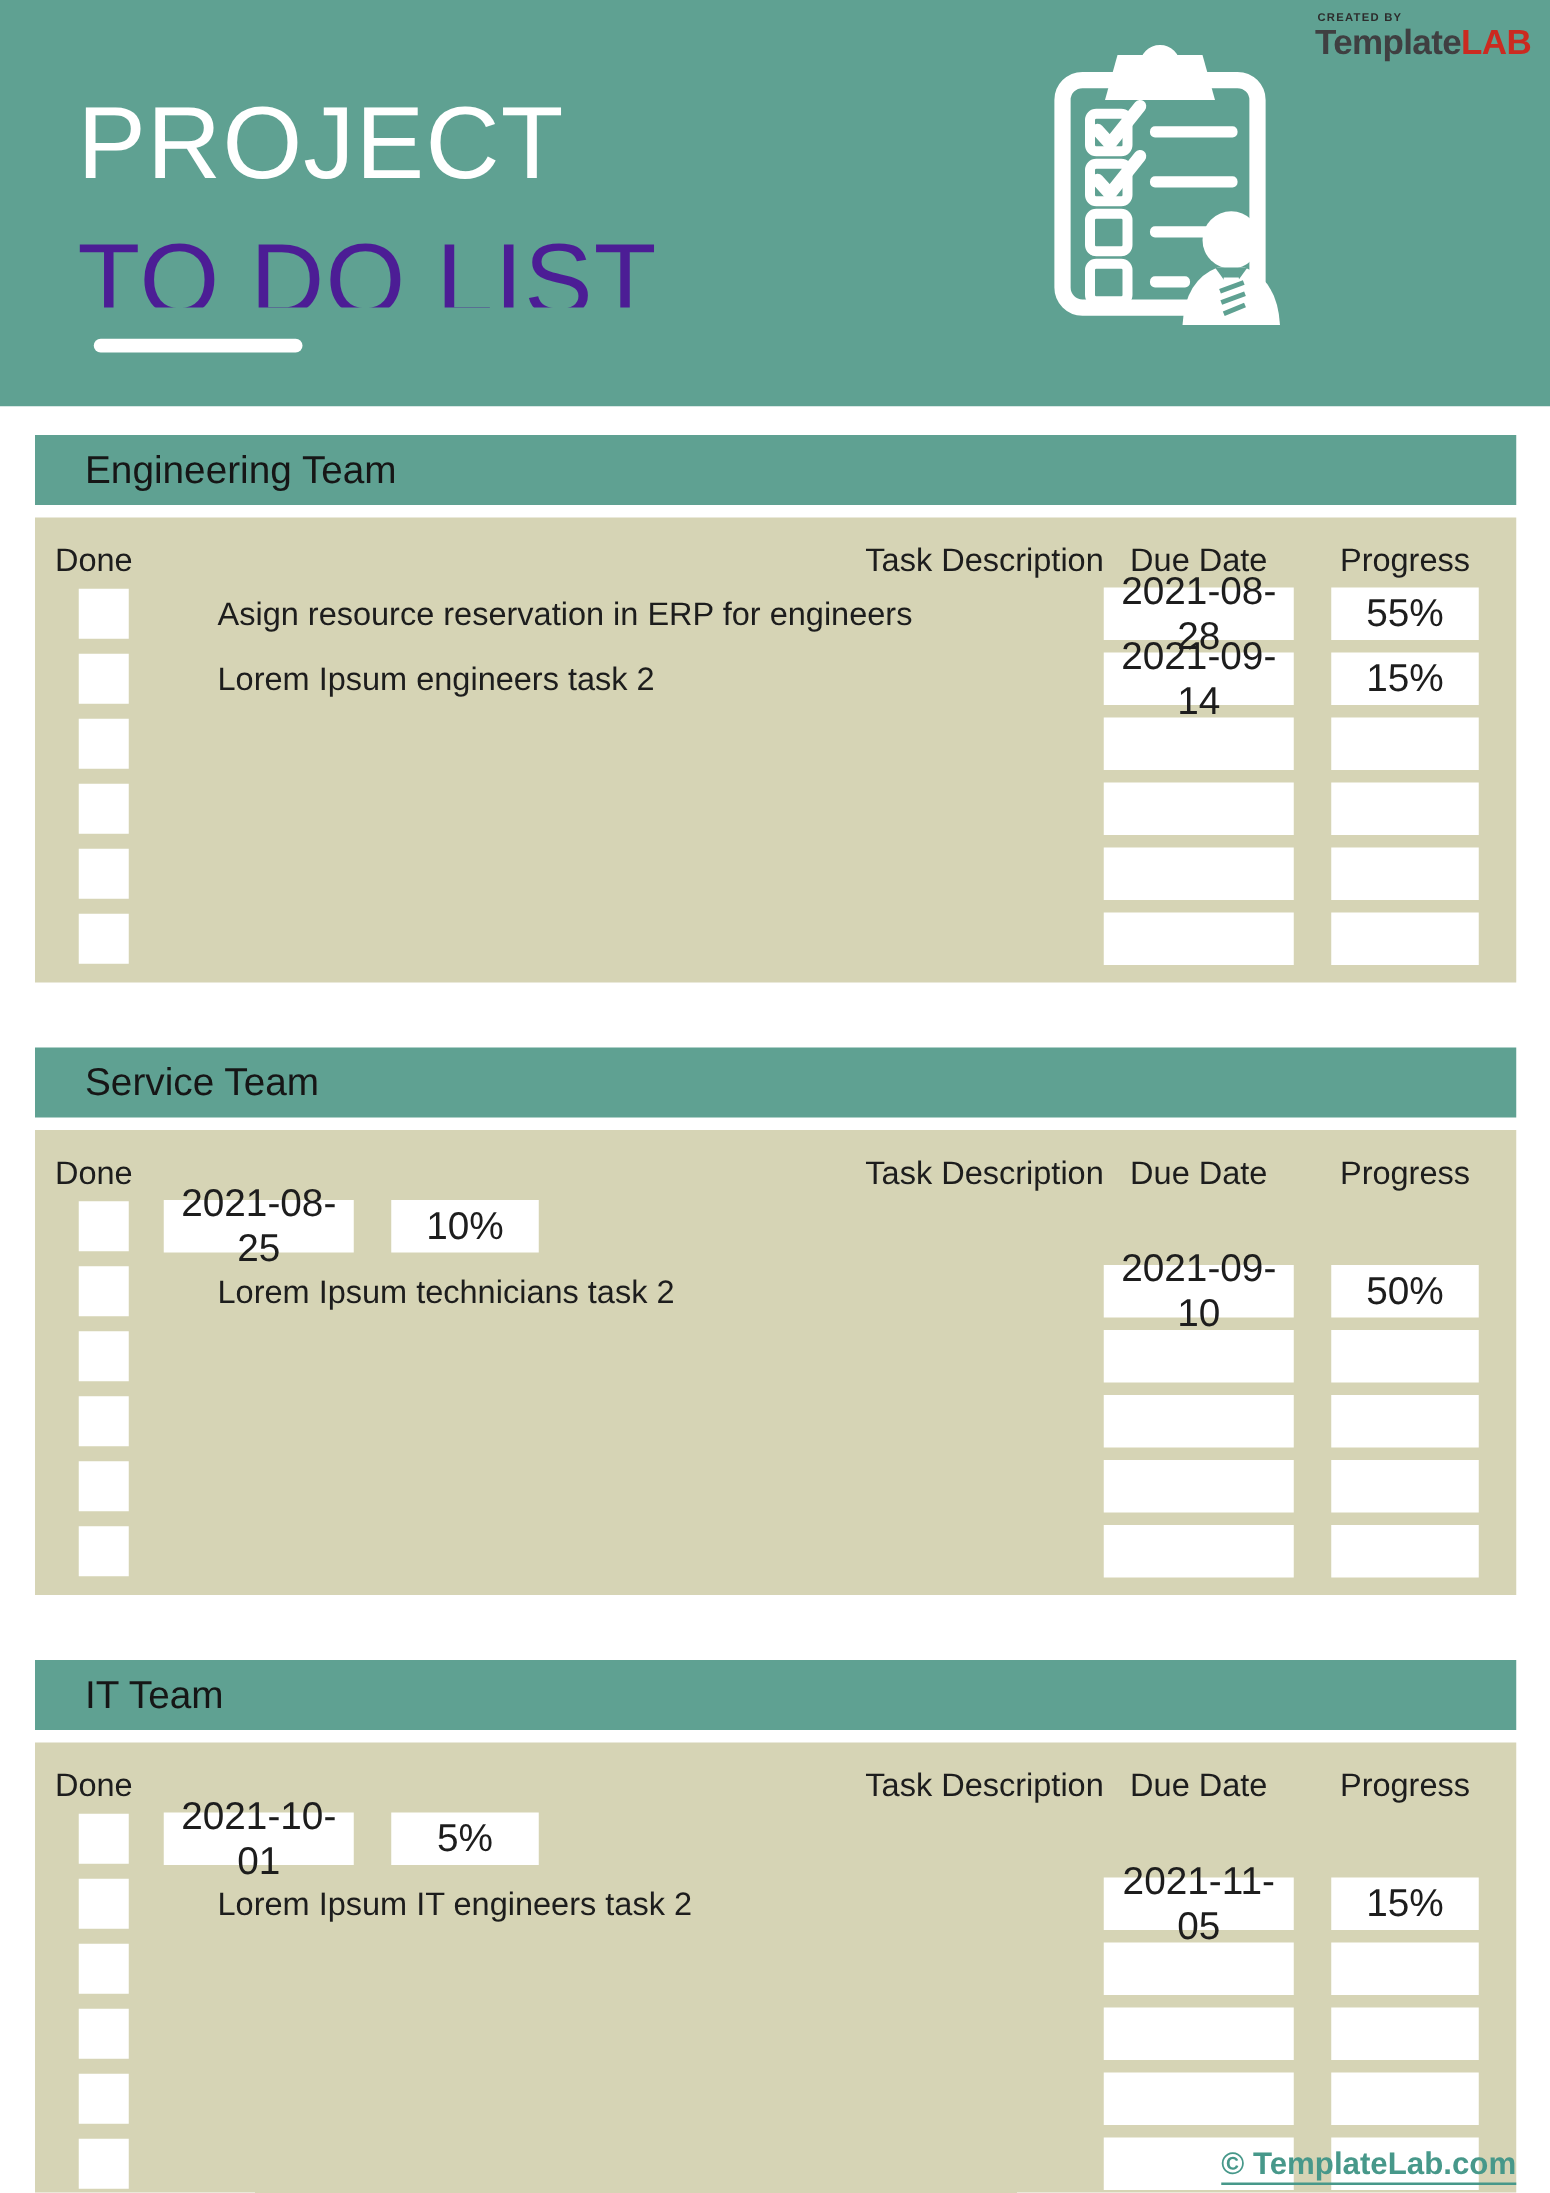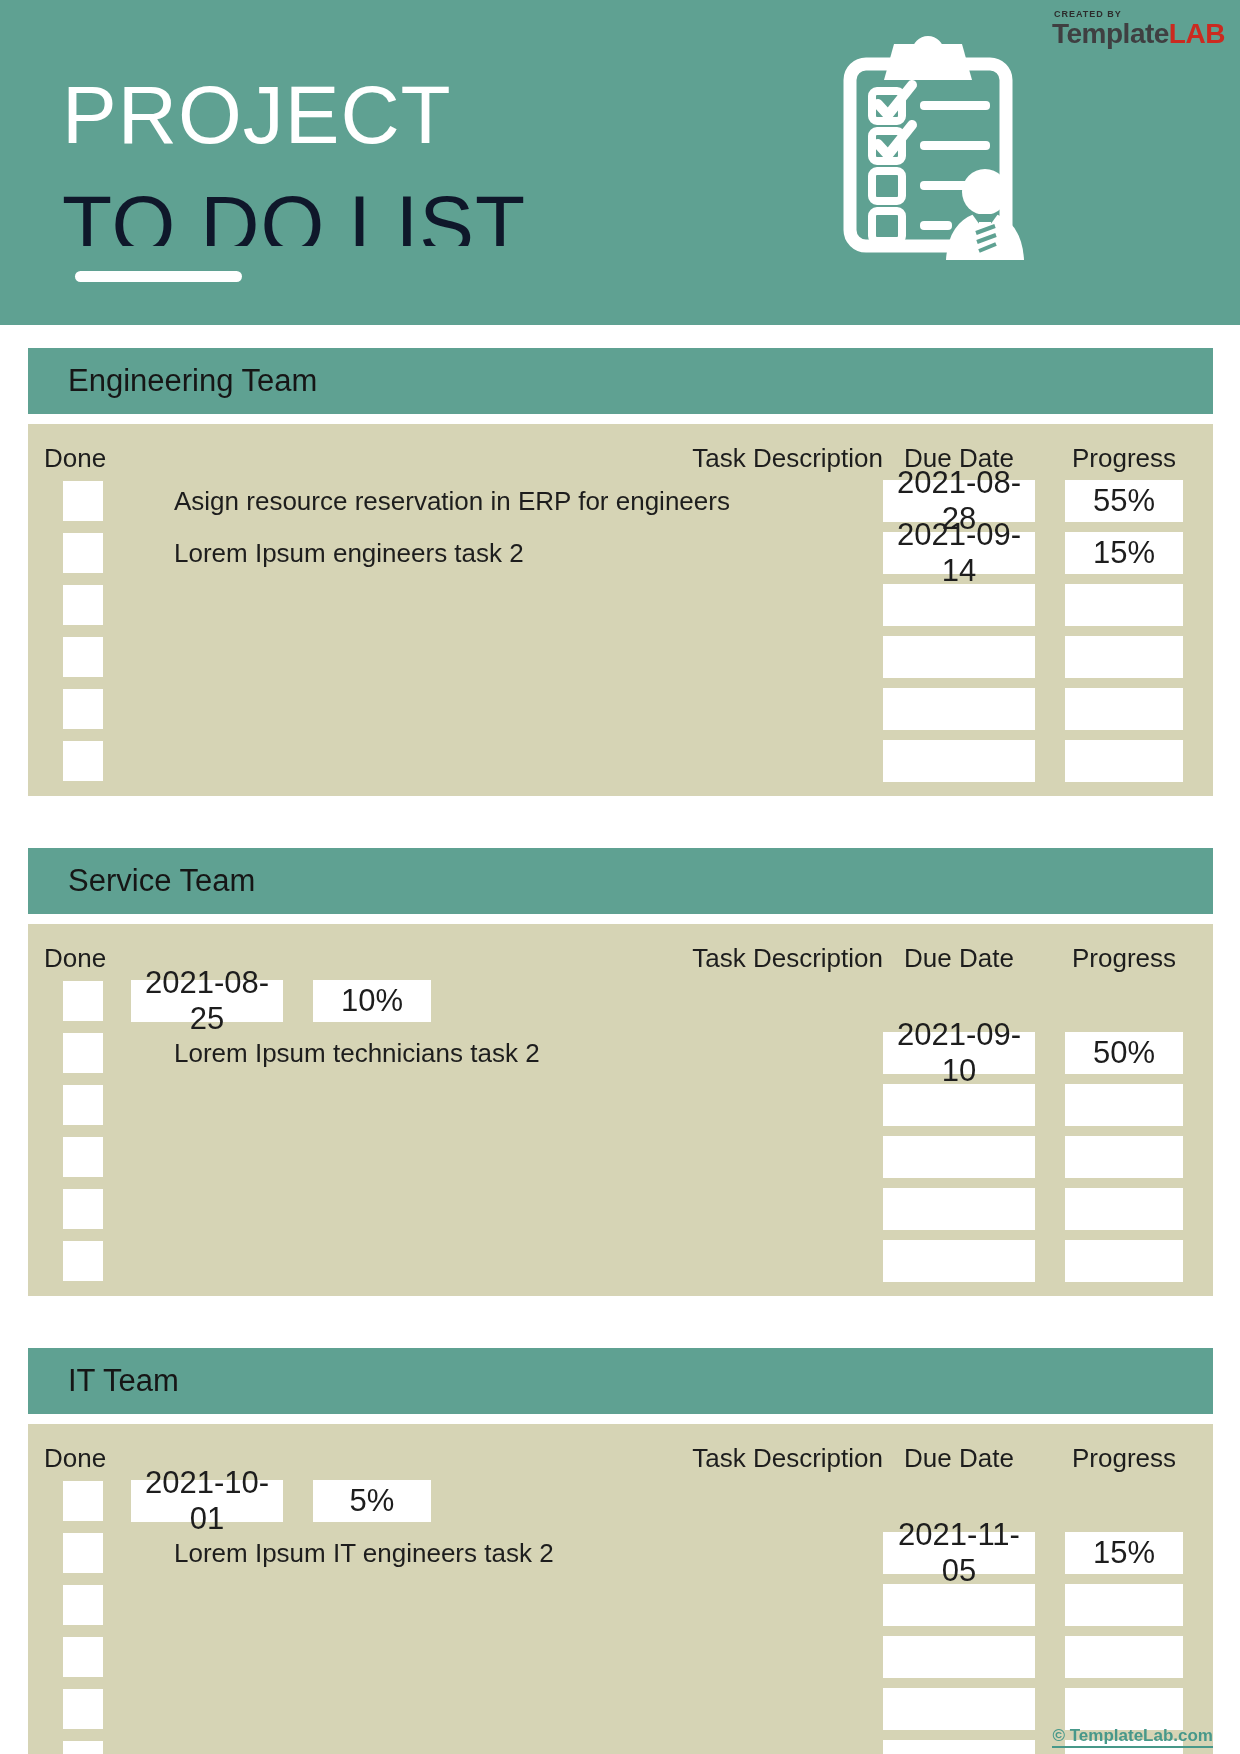--- a/index.html
+++ b/index.html
@@ -36,21 +36,21 @@
     letter-spacing:1px;
   }
   .title-line2-clip{
     height:62px;
     overflow:hidden;
     margin-top:28px;
   }
   .title-line2{
     font-size:82px;
     font-weight:100;
-    color:#0f172a;
+    color:#4c1d95;
     line-height:1.0;
     letter-spacing:1px;
   }
   .title-underline{
     position:absolute;
     left:75px;top:271px;
     width:167px;height:11px;
     background:#ffffff;
     border-radius:6px;
   }
@@ -71,21 +71,21 @@
   }
   .logo .brand{font-size:28px;font-weight:bold;letter-spacing:-0.5px;}
   .logo .brand-template{color:var(--logo-dark);}
   .logo .brand-lab{color:var(--logo-red);}
   
   .clip-icon{position:absolute;left:828px;top:34px;}
   
   .content{padding:23px 27px 0 28px;}
   .section{margin-bottom:52px;}
   .section-bar{
-    height:66px;
+    height:56px;
     background:var(--teal);
     display:flex;
     align-items:center;
     padding-left:40px;
   }
   .section-title{font-size:31px;color:#161616;}
   .tasks-table{
     background:var(--beige);
     margin-top:10px;
     padding:12px 0 10px 0;
@@ -111,21 +111,21 @@
     height:42px;
     display:flex;
     align-items:center;
     justify-content:center;
     font-size:31px;
   }
   
   .footer{
     position:absolute;
     right:27px;bottom:8px;
-    font-size:17px;
+    font-size:25px;
     font-weight:bold;
   }
   .footer a{
     color:var(--footer-teal);
     text-decoration:none;
     border-bottom:2px solid var(--footer-teal);
     padding-bottom:1px;
   }
 </style>
 </head>

